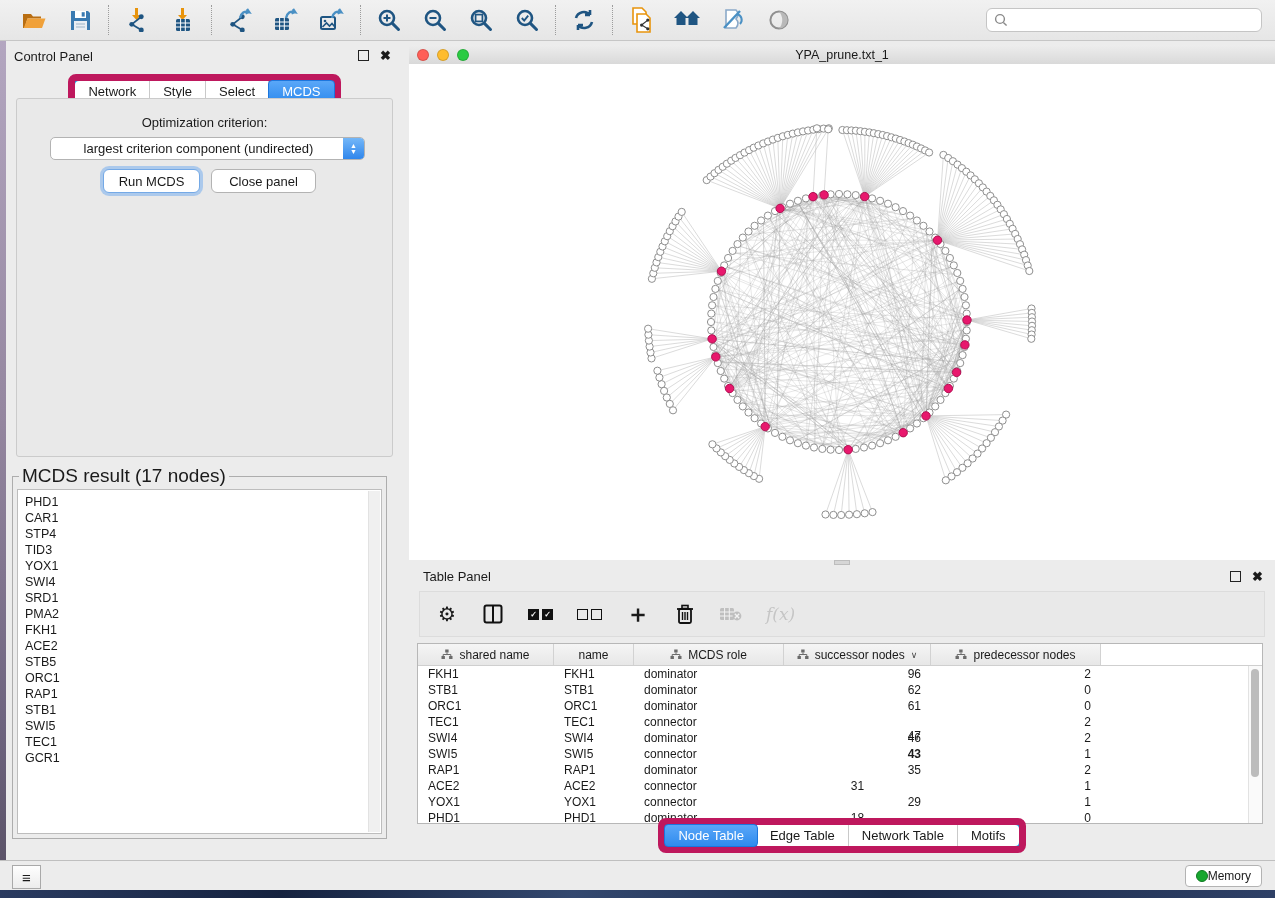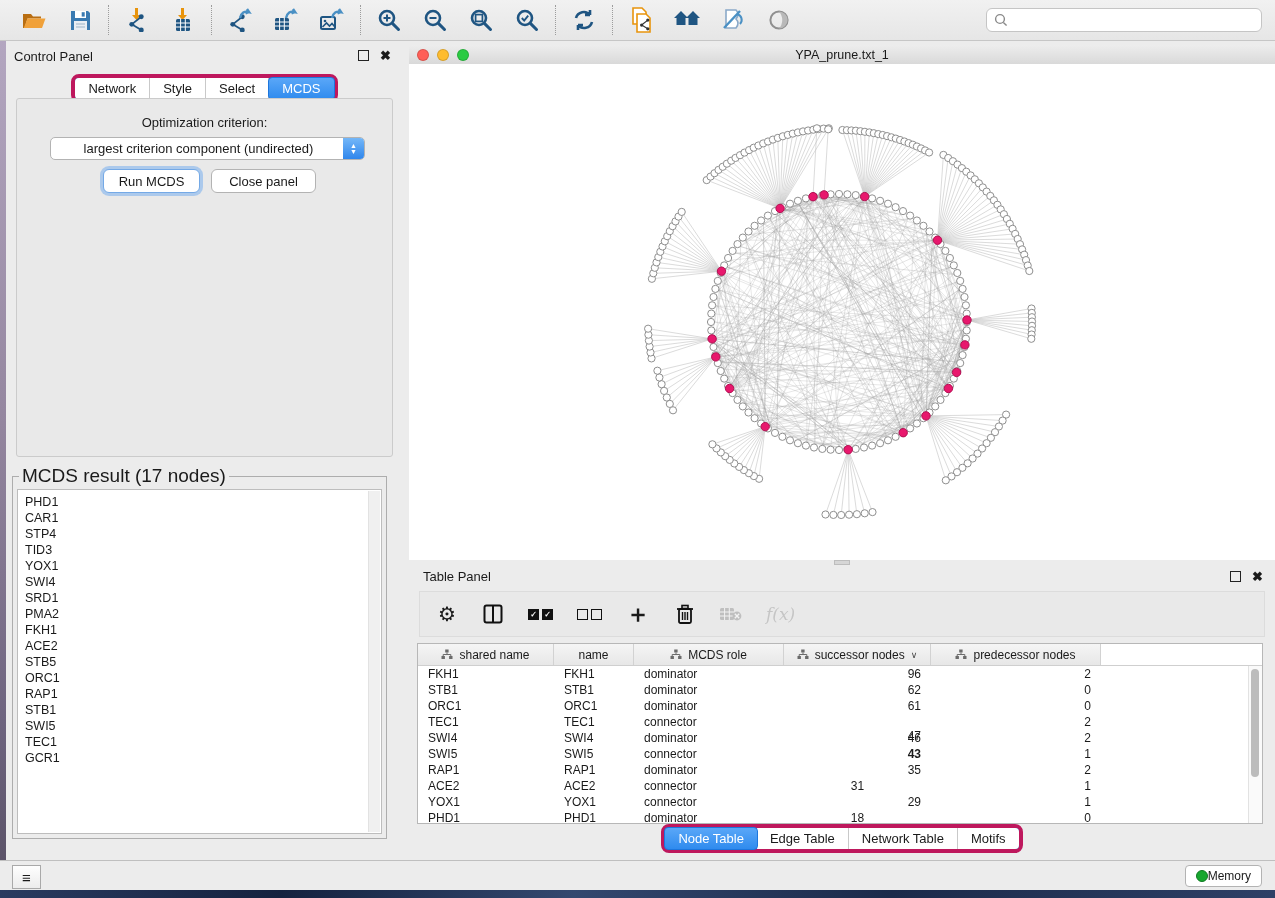--- a/index.html
+++ b/index.html
@@ -29,21 +29,21 @@
   #control-panel{left:6px;top:41px;width:397px;height:819px;background:#ececec;}
   .panel-title{font-size:13px;}
   #cp-title{position:absolute;left:8px;top:8px;}
   .win-btns{position:absolute;display:flex;align-items:center;gap:11px;}
   #cp-btns{right:12px;top:9px;}
   .float-btn{width:9px;height:9px;border:1.6px solid #222;background:transparent;}
   .close-btn{font-size:13px;font-weight:bold;line-height:10px;}
 
   .seg-wrap{position:absolute;left:0;right:0;display:flex;justify-content:center;}
   #cp-tabs{top:33px;}
-  .seg{display:flex;background:#0ea5e9;border:4px solid #be185d;border-radius:8px;}
+  .seg{display:flex;background:#0ea5e9;border:7px solid #be185d;border-radius:8px;}
   .seg-tab{padding:2px 13px;font-size:13px;background:#fff;border-right:1px solid #c9c9c9;
            display:flex;align-items:center;height:17px;}
   .seg-tab:first-child{border-radius:4px 0 0 4px;}
   .seg-tab:last-child{border-right:none;border-radius:0 4px 4px 0;}
   .seg-tab.active{background:linear-gradient(#5aa7f8,#2f8bee);color:#fff;border-radius:4px;
                   margin:-1px;border:1px solid #1d76dd;position:relative;}
 
   #cp-inner{position:absolute;left:10px;top:57px;width:375px;height:357px;background:#e9e9e9;
             border:1px solid #cbcbcb;border-radius:3px;}
   #opt-label{position:absolute;left:0;right:0;top:16px;text-align:center;font-size:13px;}

